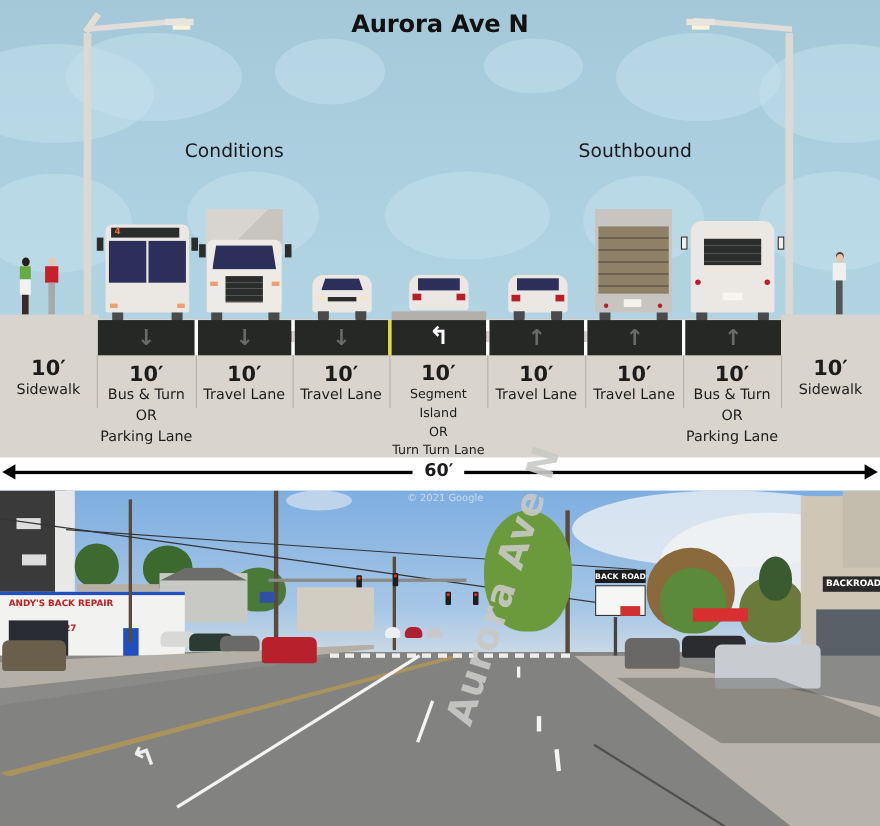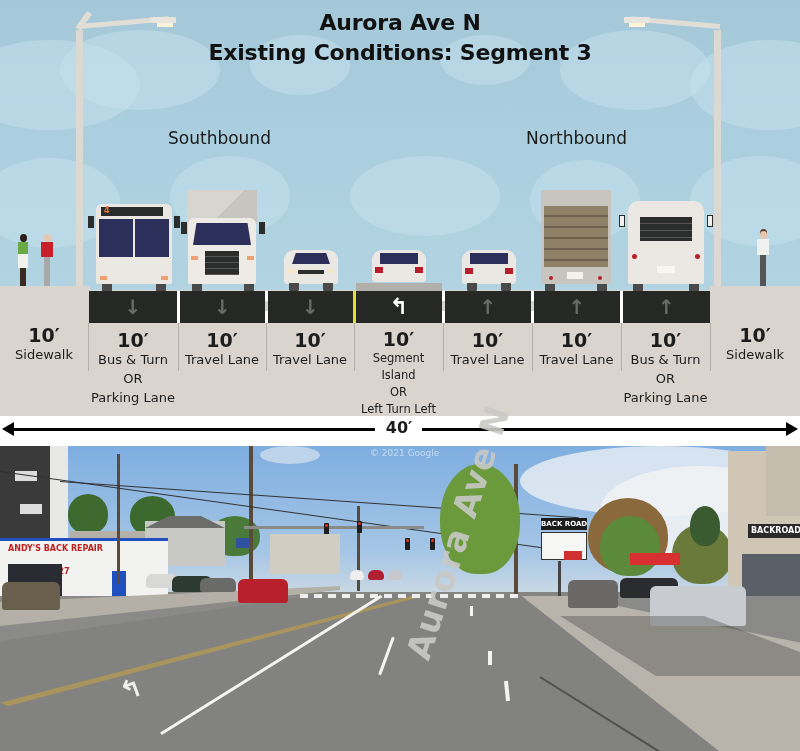--- a/index.html
+++ b/index.html
@@ -104,23 +104,22 @@
     <div class="cloud" style="left:560px;top:30px;width:150px;height:80px;"></div>
     <div class="cloud" style="left:690px;top:40px;width:160px;height:90px;"></div>
     <div class="cloud" style="left:-20px;top:158px;width:140px;height:90px;"></div>
     <div class="cloud" style="left:170px;top:156px;width:120px;height:80px;"></div>
     <div class="cloud" style="left:350px;top:156px;width:150px;height:80px;"></div>
     <div class="cloud" style="left:530px;top:160px;width:110px;height:80px;"></div>
     <div class="cloud" style="left:690px;top:156px;width:140px;height:90px;"></div>
   </div>
 
   <div id="title-1" class="title-line">Aurora Ave N</div>
-  <div id="title-2" class="title-line">Existing Conditions: Segment 3</div>
-  <div id="dir-sb" class="dir-label">Southbound</div>
-  <div id="dir-nb" class="dir-label">Northbound</div>
+  <div id="dir-sb" class="dir-label">Conditions</div>
+  <div id="dir-nb" class="dir-label">Southbound</div>
 
   <div>
     <div class="pole" style="left:76px;top:30px;width:7px;height:256px;"></div>
     <div class="lamp-arm" style="left:79px;top:24px;width:90px;transform:rotate(-5deg);transform-origin:left;"></div>
     <div class="lamp-arm" style="left:78px;top:26px;width:20px;height:6px;transform:rotate(-55deg);transform-origin:left;"></div>
     <div class="lamp-head" style="left:150px;top:17px;"></div>
     <div class="lamp-glow" style="left:157px;top:23px;"></div>
   </div>
 
   <div>
@@ -278,21 +277,21 @@
       <span class="name">Travel Lane</span>
   </div>
   <div class="lane-col" style="left:266px;width:88px;">
     <span class="width">10′</span>
       <span class="name">Travel Lane</span>
   </div>
   <div class="lane-col median-col" style="left:354px;width:89px;">
     <span class="width" style="margin-bottom:2px;">10′</span>
       <span class="name">Segment Island</span>
       <span class="or">OR</span>
-      <span class="name">Left Turn Left</span>
+      <span class="name">Turn Turn Lane</span>
   </div>
   <div class="lane-col" style="left:443px;width:89px;">
     <span class="width">10′</span>
       <span class="name">Travel Lane</span>
   </div>
   <div class="lane-col" style="left:532px;width:89px;">
     <span class="width">10′</span>
       <span class="name">Travel Lane</span>
   </div>
   <div class="lane-col" style="left:621px;width:89px;">
@@ -303,21 +302,21 @@
   </div>
   <div class="lane-col" style="left:710px;width:90px;top:318px;">
     <span class="width">10′</span>
       <span class="name">Sidewalk</span>
   </div>
 </div>
 
 <div id="dimension">
   <div class="dim-head-l"></div>
   <div id="dim-left" class="dim-line"></div>
-  <div id="dim-label">40′</div>
+  <div id="dim-label">60′</div>
   <div id="dim-right" class="dim-line"></div>
   <div class="dim-head-r"></div>
 </div>
 
 <div id="photo">
 
   <div class="p-cloud" style="left:520px;top:0;width:280px;height:70px;opacity:0.85;"></div>
   <div class="p-cloud" style="left:600px;top:20px;width:200px;height:90px;"></div>
   <div class="p-cloud" style="left:260px;top:0;width:60px;height:18px;opacity:0.6;"></div>
 

